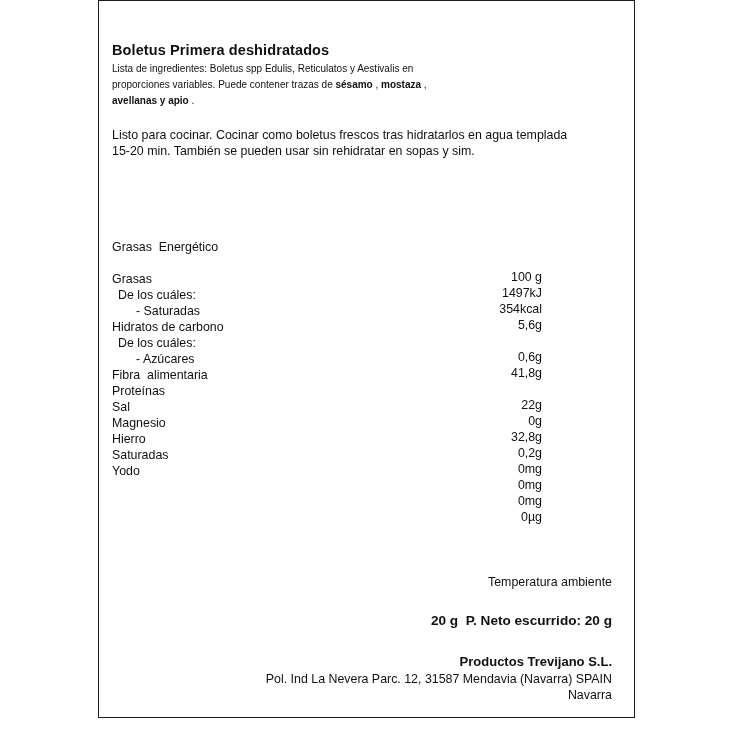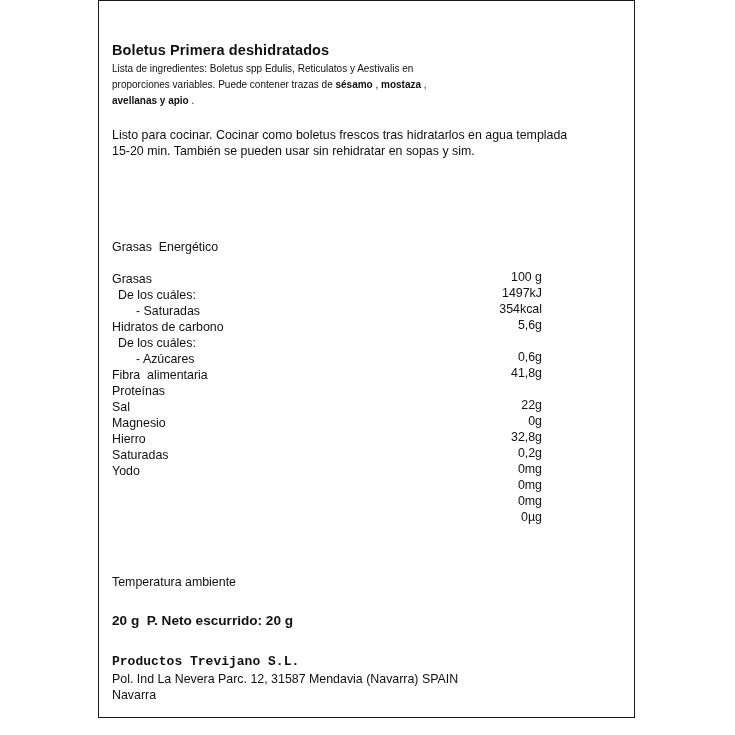--- a/index.html
+++ b/index.html
@@ -86,39 +86,39 @@
   }
   .nrow.indent1 .lbl { left: 6px; }
   .nrow.indent2 .lbl { left: 24px; }
 
   
   .footer {
     position: absolute;
     left: 13px;
     top: 573px;
     width: 500px;
+    text-align: right;
   }
   .temp-line {
     font-size: 12.4px;
     line-height: 16px;
     margin: 0 0 22px 0;
   }
   .weight-line {
     font-size: 13.6px;
     font-weight: bold;
     line-height: 17px;
     margin: 0 0 24px 0;
     white-space: pre;
   }
   .company {
     font-size: 13px;
     font-weight: bold;
     line-height: 17px;
     margin: 0 0 1px 0;
-    font-family: Liberation Mono, monospace;
   }
   .addr {
     font-size: 12.4px;
     line-height: 16.2px;
     margin: 0;
   }
 </style>
 </head>
 <body>
 

